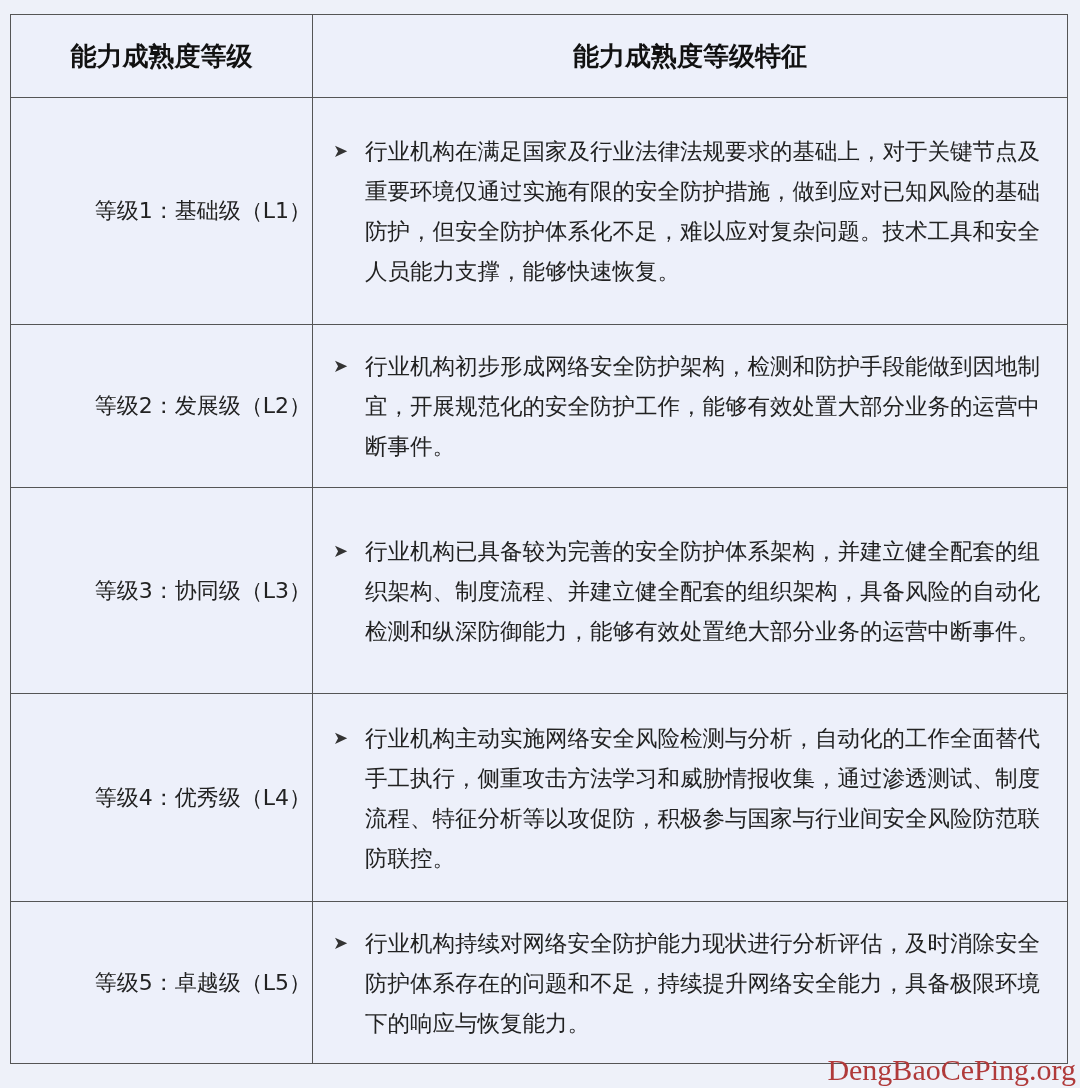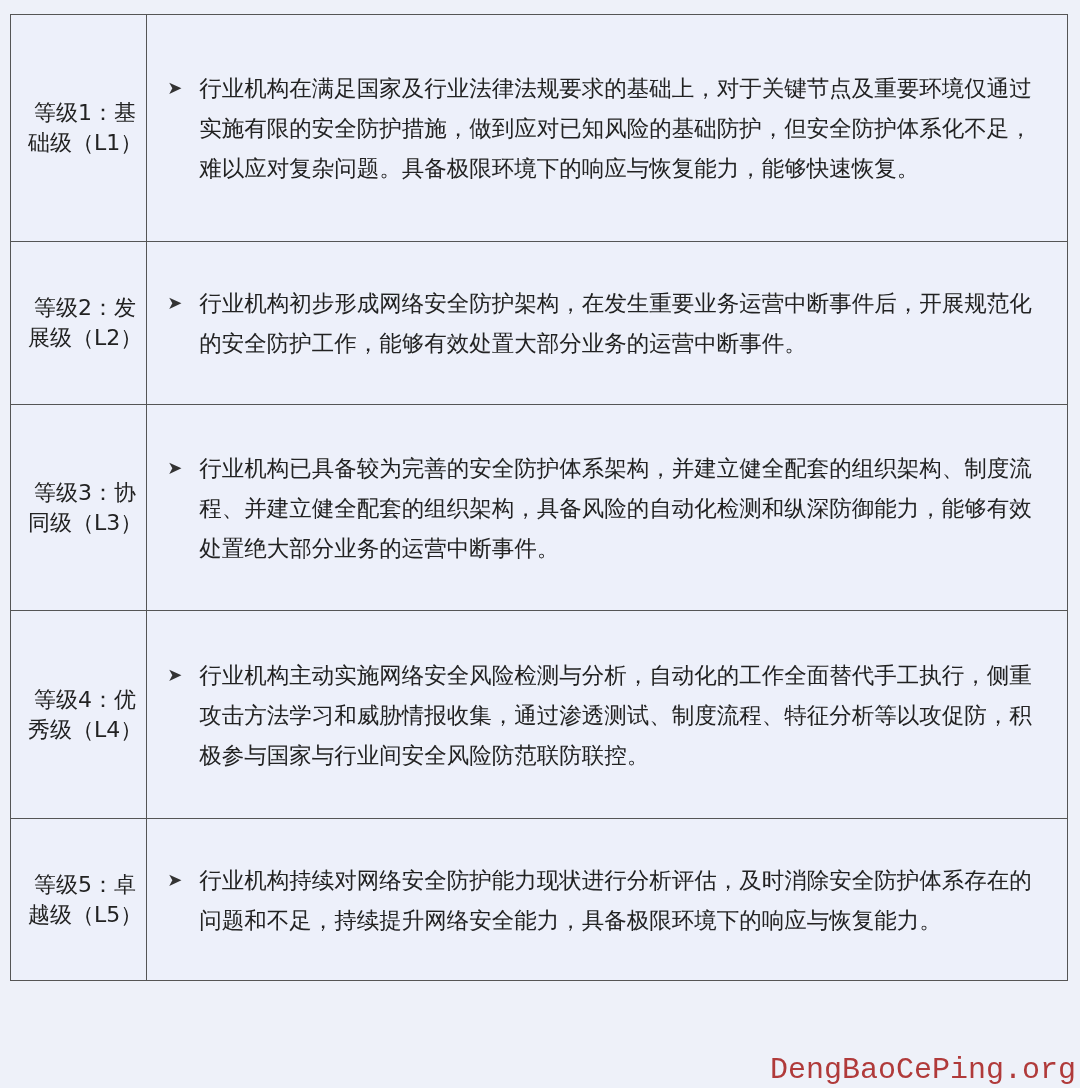--- a/index.html
+++ b/index.html
@@ -1,47 +1,51 @@
 <!DOCTYPE html>
 <html><head>
 <meta charset="utf-8">
 <style>
   html,body{margin:0;padding:0;}
   body{width:1080px;height:1088px;background:#eef1f9;position:relative;overflow:hidden;font-family:"DejaVu Sans",sans-serif;color:#222;}
   .tbl{position:absolute;left:10px;top:14px;width:1058px;border-collapse:collapse;background:#edf0fa;}
   .tbl td,.tbl th{border:1.5px solid #555;vertical-align:middle;}
   .tbl th{height:80px;font-size:26px;font-weight:bold;color:#111;}
   .c1{width:299px;}
-  .lvl{font-size:22px;padding-left:14px;text-align:center;color:#222;}
+  .lvl{font-size:22px;padding-left:14px;text-align:right;color:#222;}
   .desc{padding:0 22px 0 20px;}
   .item{display:flex;font-size:22.5px;line-height:40px;color:#222;}
   .arrow{width:32px;flex:0 0 32px;font-size:18px;color:#333;}
   .r1{height:227px}.r2{height:163px}.r3{height:206px}.r4{height:208px}.r5{height:162px}
-  .wm{position:absolute;right:4px;bottom:0px;font-size:30px;color:#b03a3a;font-family:Liberation Mono, monospace;line-height:36px;}
+  .wm{position:absolute;right:4px;bottom:0px;font-size:30px;color:#b03a3a;font-family:Liberation Serif, serif;line-height:36px;}
 </style>
 </head>
 <body>
 
 <table class="tbl">
   <tbody>
+      <tr>
+    <th class="c1">能力成熟度等级</th>
+    <th>能力成熟度等级特征</th>
+  </tr>
   <tr class="r1">
     <td class="lvl">等级1：基础级（L1）</td>
     <td class="desc">
       <div class="item">
             <span class="arrow">➤</span>
-            <span>行业机构在满足国家及行业法律法规要求的基础上，对于关键节点及重要环境仅通过实施有限的安全防护措施，做到应对已知风险的基础防护，但安全防护体系化不足，难以应对复杂问题。具备极限环境下的响应与恢复能力，能够快速恢复。</span>
+            <span>行业机构在满足国家及行业法律法规要求的基础上，对于关键节点及重要环境仅通过实施有限的安全防护措施，做到应对已知风险的基础防护，但安全防护体系化不足，难以应对复杂问题。技术工具和安全人员能力支撑，能够快速恢复。</span>
           </div>
     </td>
   </tr>
   <tr class="r2">
     <td class="lvl">等级2：发展级（L2）</td>
     <td class="desc">
       <div class="item">
             <span class="arrow">➤</span>
-            <span>行业机构初步形成网络安全防护架构，在发生重要业务运营中断事件后，开展规范化的安全防护工作，能够有效处置大部分业务的运营中断事件。</span>
+            <span>行业机构初步形成网络安全防护架构，检测和防护手段能做到因地制宜，开展规范化的安全防护工作，能够有效处置大部分业务的运营中断事件。</span>
           </div>
     </td>
   </tr>
   <tr class="r3">
     <td class="lvl">等级3：协同级（L3）</td>
     <td class="desc">
       <div class="item">
             <span class="arrow">➤</span>
             <span>行业机构已具备较为完善的安全防护体系架构，并建立健全配套的组织架构、制度流程、并建立健全配套的组织架构，具备风险的自动化检测和纵深防御能力，能够有效处置绝大部分业务的运营中断事件。</span>
           </div>

